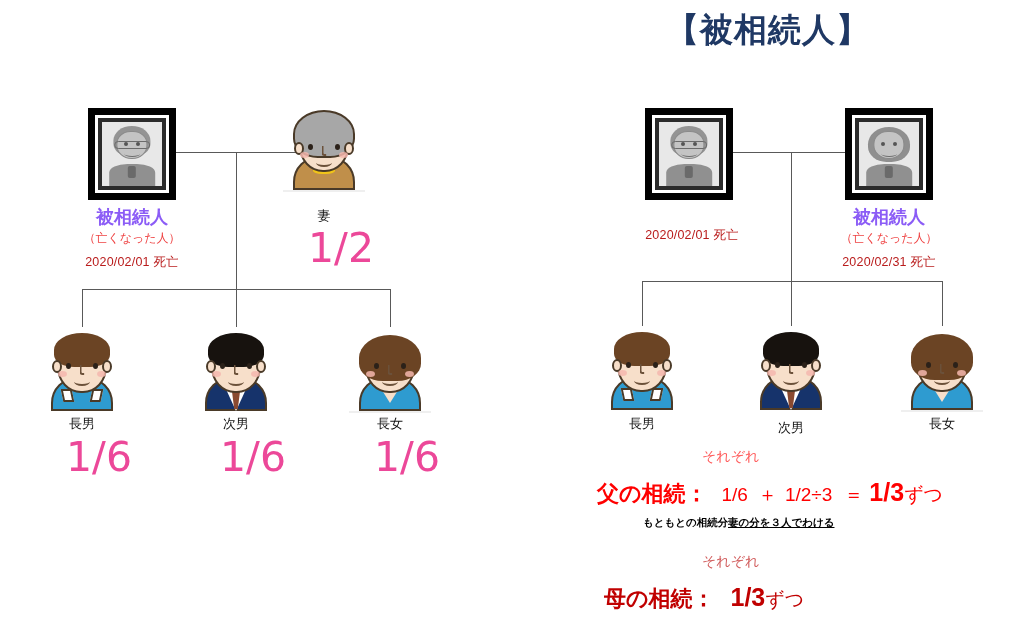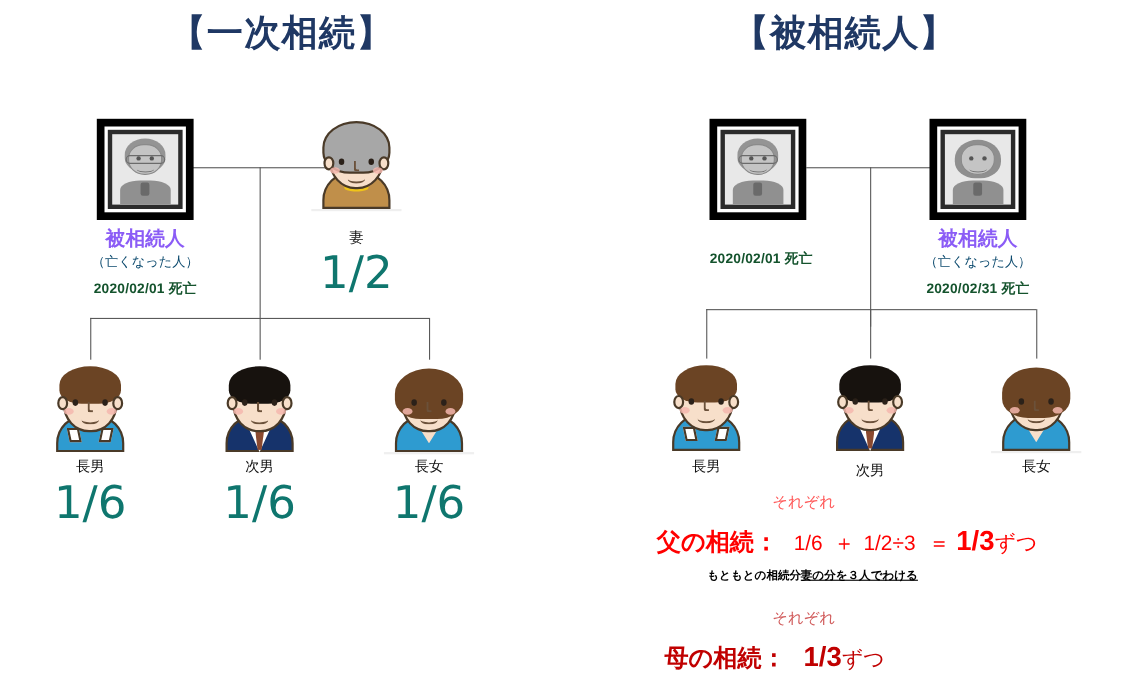--- a/index.html
+++ b/index.html
@@ -270,39 +270,38 @@
     white-space: nowrap;
     line-height: 1.25;
   }
   .lbl-strong {
     font-size: 18px;
     font-weight: bold;
     color: #8b5cf6;
   }
   .lbl-sub {
     font-size: 12px;
-    color: #0c4a6e;
+    color: #ef4444;
   }
   .lbl-date {
     font-size: 12.5px;
-    color: #14532d;
+    color: #b91c1c;
     letter-spacing: .2px;
-    font-weight: bold;
   }
   .lbl-name {
     font-size: 13px;
     color: #111111;
   }
 
   
   .frac {
     position: absolute;
-    text-align: center;
+    text-align: right;
     white-space: nowrap;
-    color: #0f766e;
+    color: #ec4899;
     font-size: 41px;
     line-height: 1;
     font-family: "DejaVu Sans", "Liberation Sans", sans-serif;
   }
 
   
   .eachnote {
     position: absolute;
     white-space: nowrap;
     color: #ff5a5a;
@@ -329,21 +328,20 @@
     color: #000000;
     font-size: 10.5px;
     font-weight: bold;
   }
 </style>
 </head>
 <body>
 
 <div class="panel" id="panel-primary">
 
-  <div class="panel-title">【一次相続】</div>
 
   <div class="line-h" style="left:174px; top:152px; width:124px;"></div>
 
   <div class="line-v" style="left:236px; top:152px; height:137px;"></div>
 
   <div class="line-h" style="left:82px; top:289px; width:308px;"></div>
 
   <div class="line-v" style="left:82px;  top:289px; height:38px;"></div>
   <div class="line-v" style="left:236px; top:289px; height:38px;"></div>
   <div class="line-v" style="left:390px; top:289px; height:38px;"></div>

